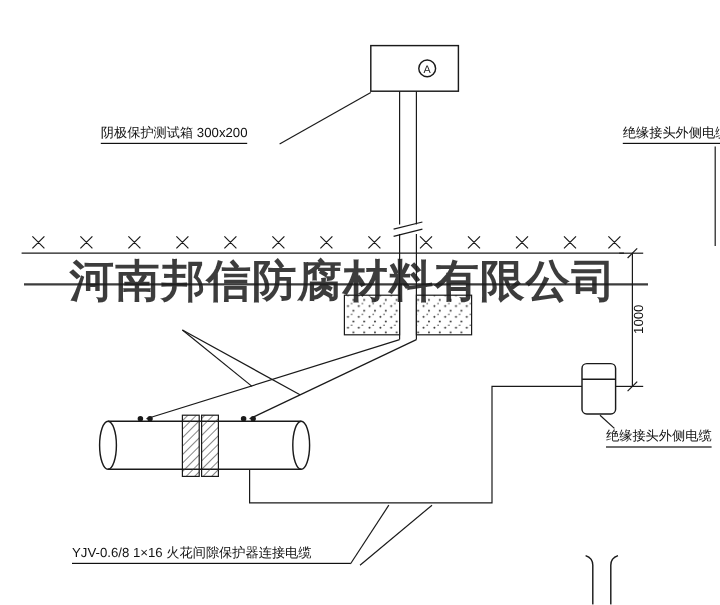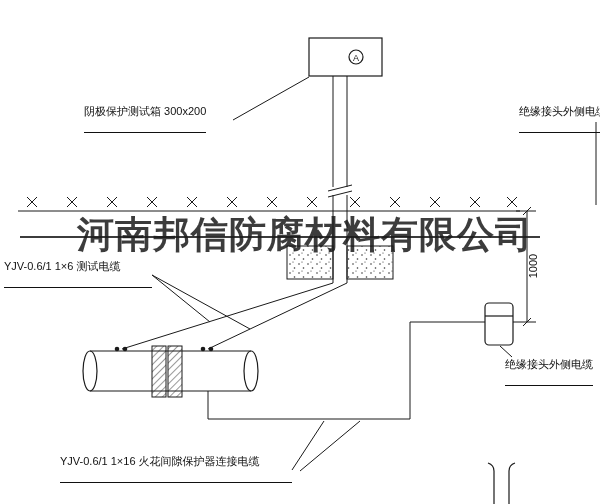--- a/index.html
+++ b/index.html
@@ -11,32 +11,31 @@
     font-family:"Liberation Sans",sans-serif;
   }
   #linework{position:absolute;left:0;top:0;}
   .lbl{
     position:absolute;
     font-size:11px;
     color:#111;
     white-space:nowrap;
     line-height:13px;
   }
-  .ul{border-bottom:1px solid #111;padding-bottom:14px;}
+  .ul{border-bottom:1px solid #111;padding-bottom:1px;}
   #watermark{
     position:absolute;
     left:58px;top:210px;
     font-family:"Liberation Serif",serif;
     font-size:37px;
     font-weight:700;
     letter-spacing:1px;
     color:#1b1b1b;
     opacity:.85;
     white-space:nowrap;
-    margin-left:19px;
   }
   #dim-1000{
     position:absolute;
     left:513px;top:260px;
     width:40px;height:12px;
     font-size:11px;
     text-align:center;
     transform:rotate(-90deg);
     color:#111;
   }
@@ -152,21 +151,20 @@
       <path d="M509 504 L509 471 Q509 465 515 463"></path>
     </g>
   </svg>
 
   <div id="watermark">河南邦信防腐材料有限公司</div>
 
   <div class="lbl ul" style="left:84px;top:105px;">阴极保护测试箱 300x200</div>
 
   <div class="lbl ul" style="left:519px;top:105px;">绝缘接头外侧电缆</div>
 
-  <div class="lbl ul" style="left:4px;top:260px;width:148px;">YJV-0.6/1 1×6  测试电缆</div>
 
   <div class="lbl ul" style="left:505px;top:358px;">绝缘接头外侧电缆</div>
 
-  <div class="lbl ul" style="left:60px;top:455px;width:232px;">YJV-0.6/1 1×16  火花间隙保护器连接电缆</div>
+  <div class="lbl ul" style="left:60px;top:455px;width:232px;">YJV-0.6/8 1×16  火花间隙保护器连接电缆</div>
 
   <div id="dim-1000">1000</div>
 
 </div>
 
 </body></html>

